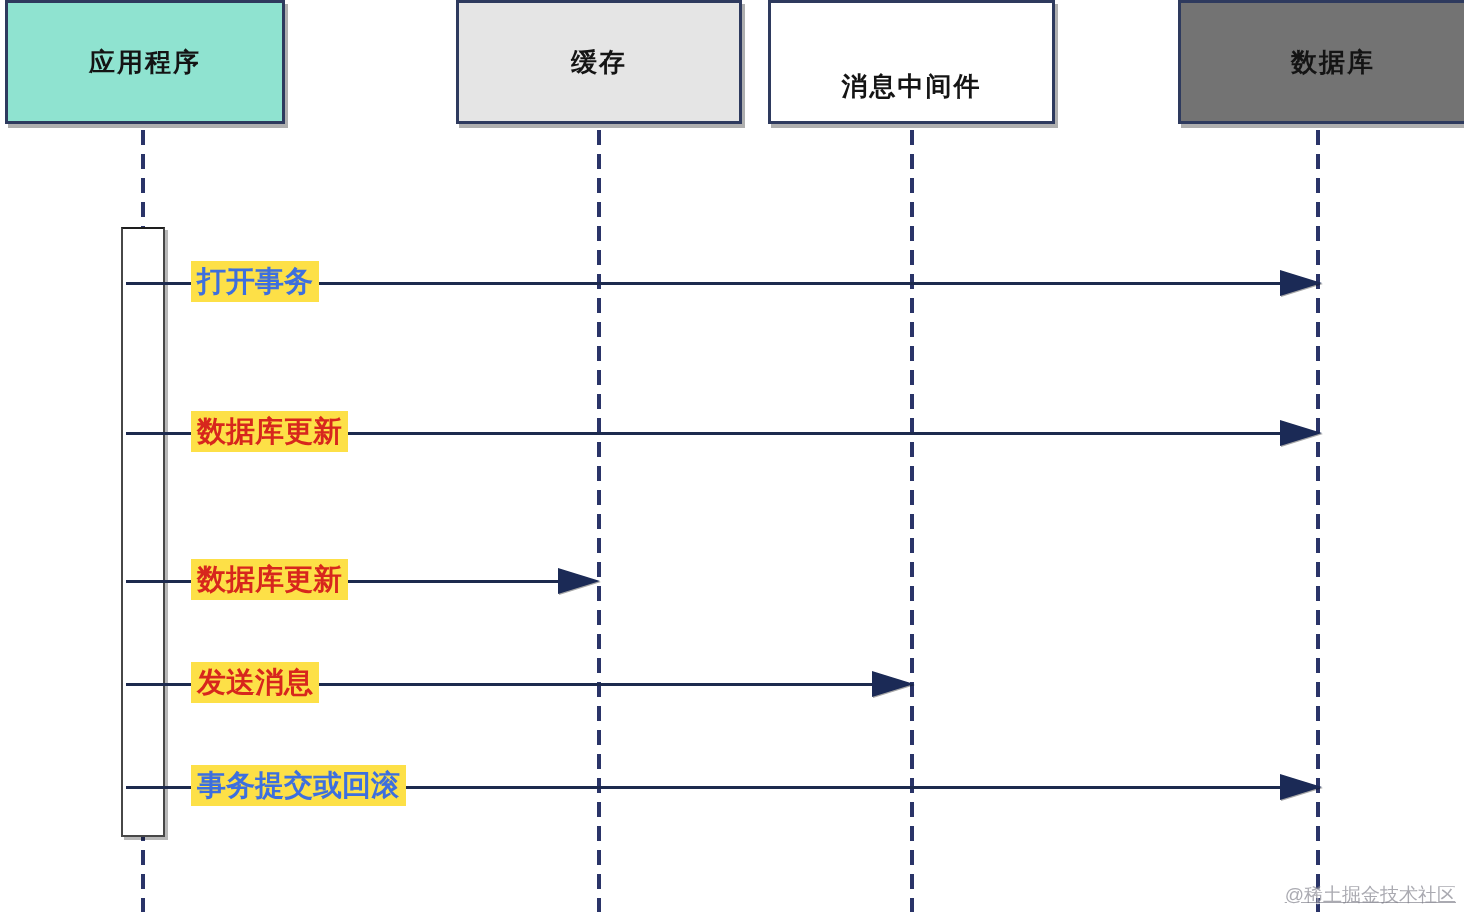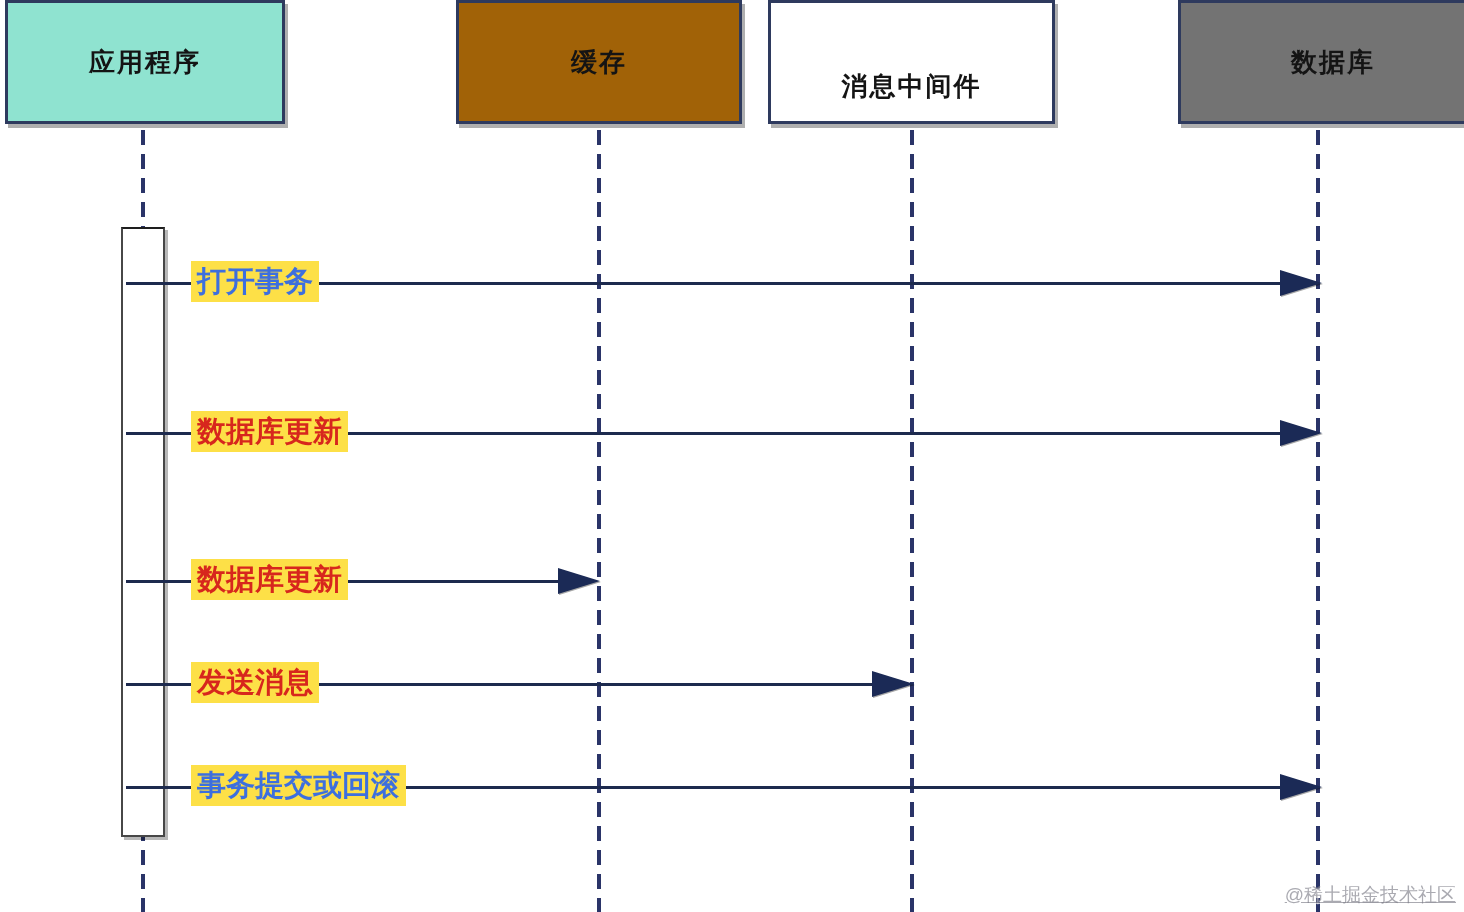--- a/index.html
+++ b/index.html
@@ -94,21 +94,21 @@
   }
 </style>
 </head>
 <body>
 
 <div class="canvas">
 
   <div class="participant" style="left: 5px; width: 280px; background-color: rgb(143, 227, 208);">
     <span class="plabel" style="color: rgb(20, 20, 20);">应用程序</span>
   </div>
-  <div class="participant" style="left: 456px; width: 286px; background-color: #a16207;">
+  <div class="participant" style="left: 456px; width: 286px; background-color: #e5e5e5;">
     <span class="plabel" style="color: rgb(20, 20, 20);">缓存</span>
   </div>
   <div class="participant" style="left: 768px; width: 287px; background-color: rgb(255, 255, 255);">
     <span class="plabel" style="color: rgb(20, 20, 20); margin-top: 48px;">消息中间件</span>
   </div>
   <div class="participant" style="left: 1178px; width: 310px; background-color: #737373;">
     <span class="plabel" style="color: rgb(20, 20, 20);">数据库</span>
   </div>
 
   <div class="lifeline" style="left:141px;"></div>

